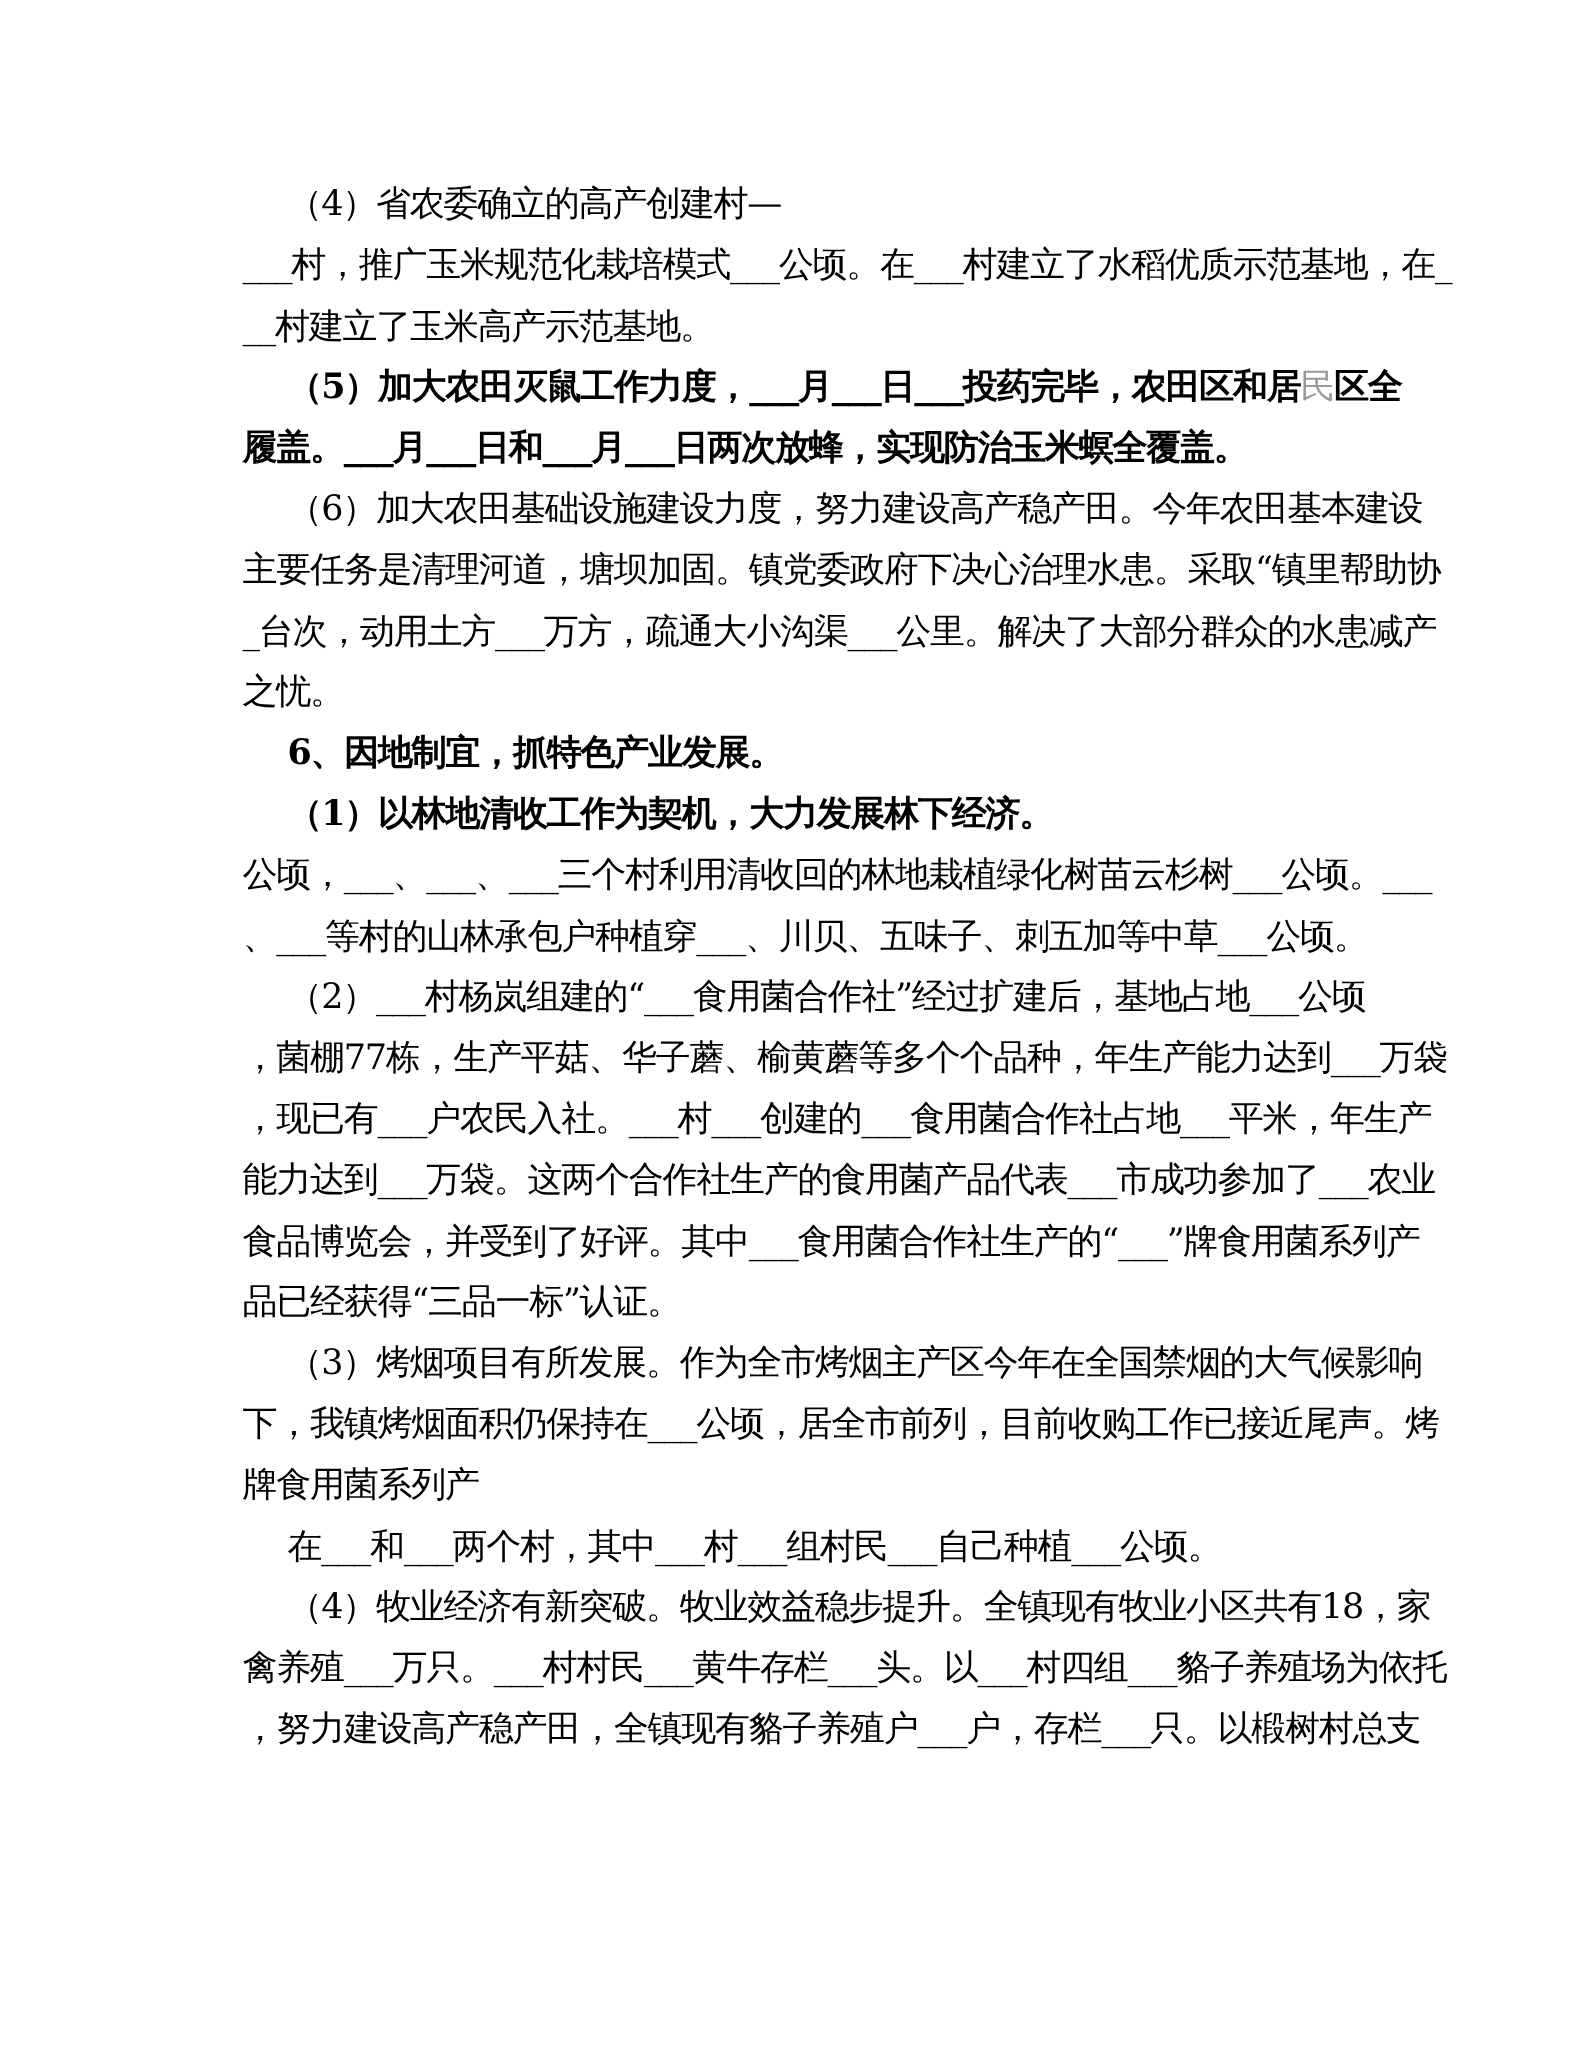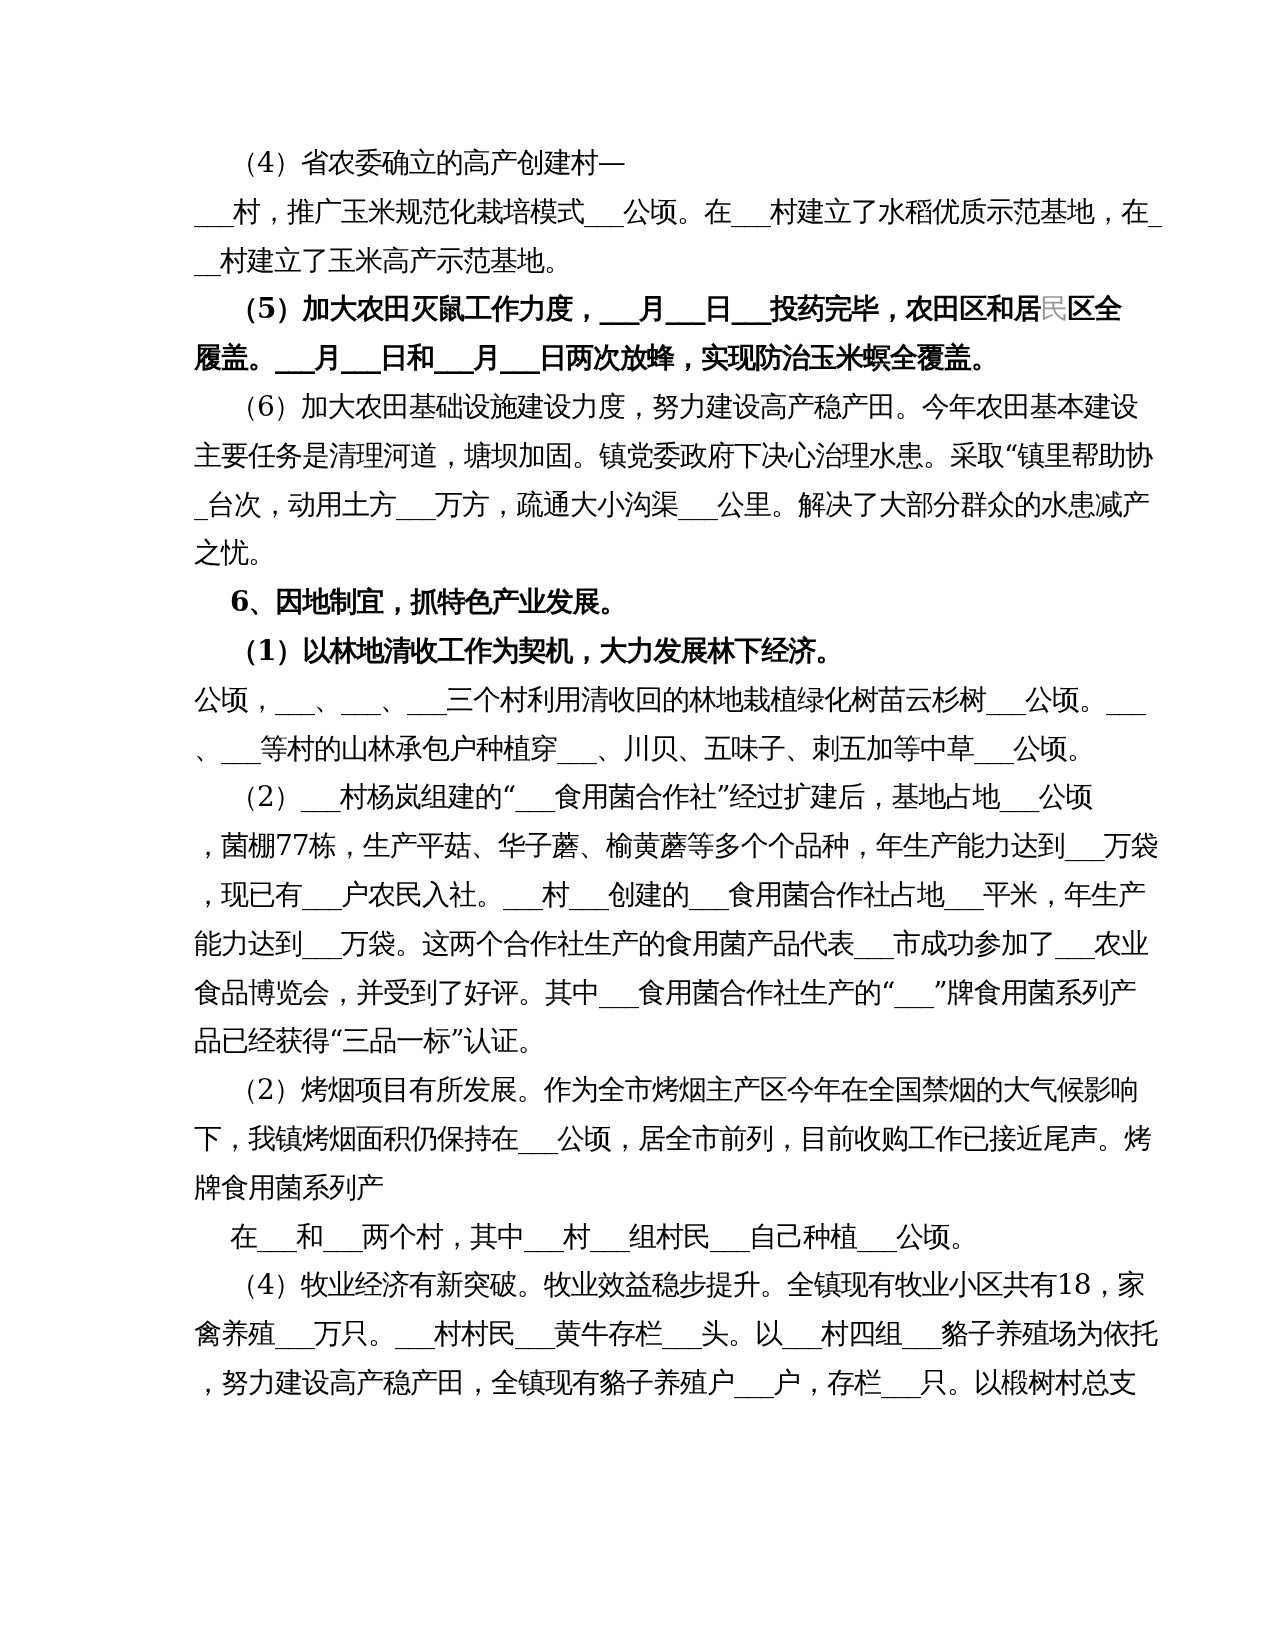--- a/index.html
+++ b/index.html
@@ -58,21 +58,21 @@
       <div class="line indent"><span class="run bold">6、因地制宜，抓特色产业发展。</span></div>
       <div class="line indent"><span class="run bold">（1）以林地清收工作为契机，大力发展林下经济。</span></div>
       <div class="line"><span class="run">公顷，___、___、___三个村利用清收回的林地栽植绿化树苗云杉树___公顷。___</span></div>
       <div class="line"><span class="run">、___等村的山林承包户种植穿___、川贝、五味子、刺五加等中草___公顷。</span></div>
       <div class="line indent"><span class="run">（2）___村杨岚组建的“___食用菌合作社”经过扩建后，基地占地___公顷</span></div>
       <div class="line"><span class="run">，菌棚77栋，生产平菇、华子蘑、榆黄蘑等多个个品种，年生产能力达到___万袋</span></div>
       <div class="line"><span class="run">，现已有___户农民入社。___村___创建的___食用菌合作社占地___平米，年生产</span></div>
       <div class="line"><span class="run">能力达到___万袋。这两个合作社生产的食用菌产品代表___市成功参加了___农业</span></div>
       <div class="line"><span class="run">食品博览会，并受到了好评。其中___食用菌合作社生产的“___”牌食用菌系列产</span></div>
       <div class="line"><span class="run">品已经获得“三品一标”认证。</span></div>
-      <div class="line indent"><span class="run">（2）烤烟项目有所发展。作为全市烤烟主产区今年在全国禁烟的大气候影响</span></div>
+      <div class="line indent"><span class="run">（3）烤烟项目有所发展。作为全市烤烟主产区今年在全国禁烟的大气候影响</span></div>
       <div class="line"><span class="run">下，我镇烤烟面积仍保持在___公顷，居全市前列，目前收购工作已接近尾声。烤</span></div>
       <div class="line"><span class="run">牌食用菌系列产</span></div>
       <div class="line indent"><span class="run">在___和___两个村，其中___村___组村民___自己种植___公顷。</span></div>
       <div class="line indent"><span class="run">（4）牧业经济有新突破。牧业效益稳步提升。全镇现有牧业小区共有18，家</span></div>
       <div class="line"><span class="run">禽养殖___万只。___村村民___黄牛存栏___头。以___村四组___貉子养殖场为依托</span></div>
       <div class="line"><span class="run">，努力建设高产稳产田，全镇现有貉子养殖户___户，存栏___只。以椴树村总支</span></div>
     </div>
 </div>
 
 </body></html>

